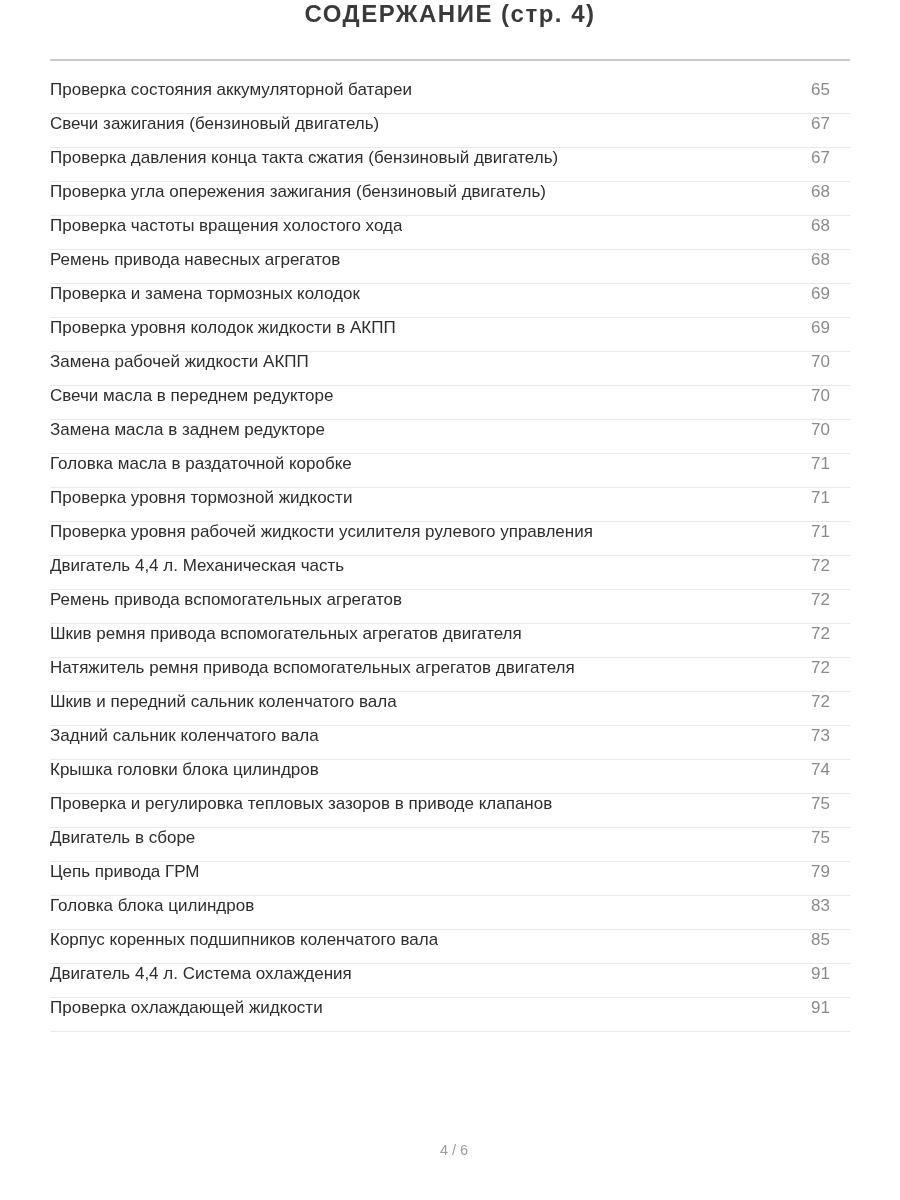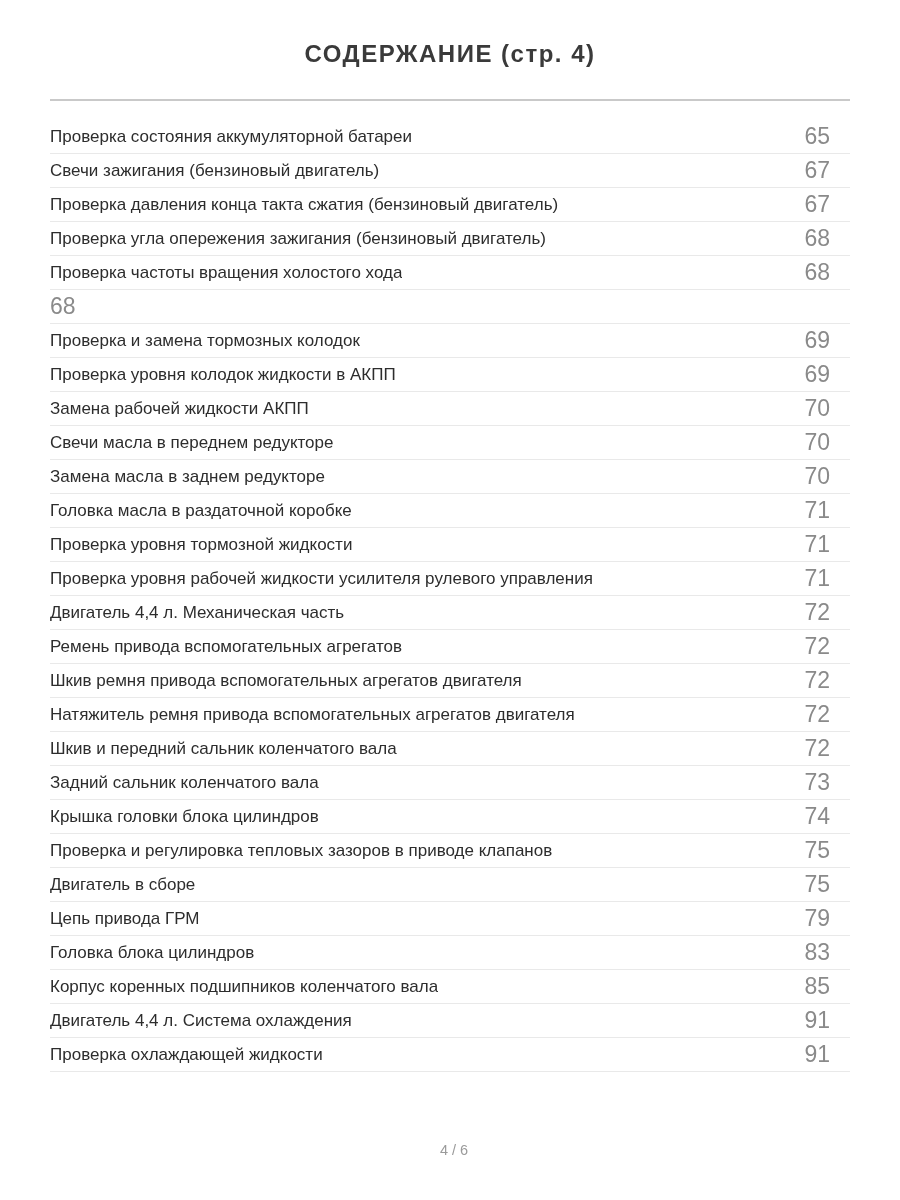--- a/index.html
+++ b/index.html
@@ -14,21 +14,20 @@
   * { margin: 0; padding: 0; box-sizing: border-box; }
   html, body {
     width: 900px;
     background: var(--c-bg);
     font-family: "Liberation Sans", "DejaVu Sans", sans-serif;
   }
   body { min-height: 1200px; position: relative; }
   .page {
     width: 800px;
     margin: 0 auto;
-    padding-top: 40px;
   }
   .page-title {
     text-align: center;
     font-size: 24px;
     font-weight: bold;
     letter-spacing: 1.5px;
     color: var(--c-title);
     line-height: 28px;
   }
   .title-rule {
@@ -37,32 +36,31 @@
     border: none;
     margin-top: 31px;
   }
   .toc {
     margin-top: 19px;
   }
   .toc-row {
     height: 34px;
     display: flex;
     justify-content: space-between;
-    align-items: center;
     border-bottom: 1px solid var(--c-divider);
     cursor: pointer;
   }
   .toc-label {
     font-size: 17px;
     color: var(--c-item);
     white-space: nowrap;
     overflow: hidden;
   }
   .toc-page {
-    font-size: 23px;
+    font-size: 17px;
     color: var(--c-page);
     padding-right: 20px;
     flex-shrink: 0;
   }
   .page-footer {
     position: absolute;
     left: 8px;
     right: 0;
     top: 1142px;
     text-align: center;
@@ -98,20 +96,21 @@
     <span class="toc-label">Проверка угла опережения зажигания (бензиновый двигатель)</span>
     <span class="toc-page">68</span>
   </div>
 
   <div class="toc-row">
     <span class="toc-label">Проверка частоты вращения холостого хода</span>
     <span class="toc-page">68</span>
   </div>
 
   <div class="toc-row">
+    <span class="toc-label">Ремень привода навесных агрегатов</span>
     <span class="toc-page">68</span>
   </div>
 
   <div class="toc-row">
     <span class="toc-label">Проверка и замена тормозных колодок</span>
     <span class="toc-page">69</span>
   </div>
 
   <div class="toc-row">
     <span class="toc-label">Проверка уровня колодок жидкости в АКПП</span>

